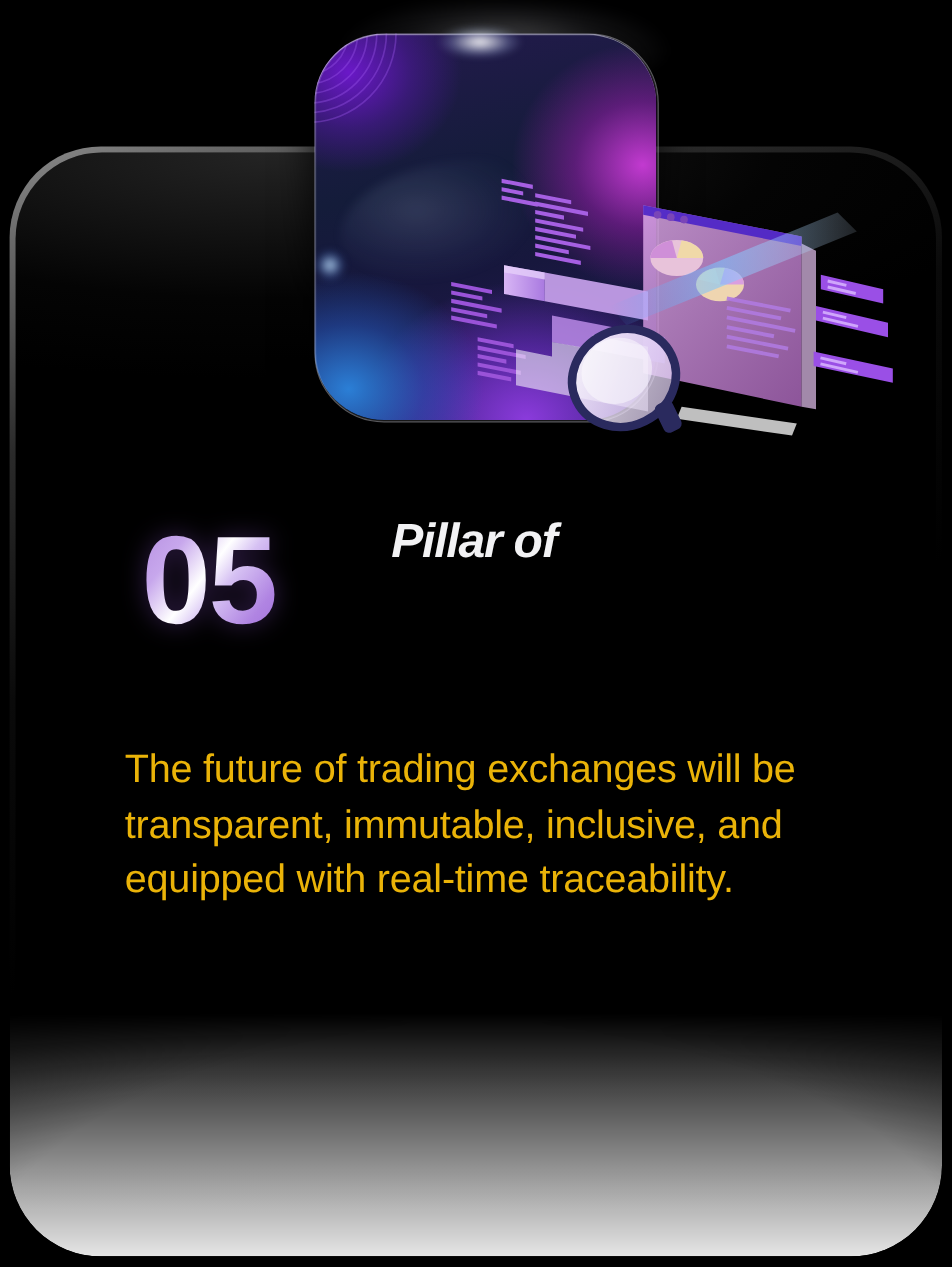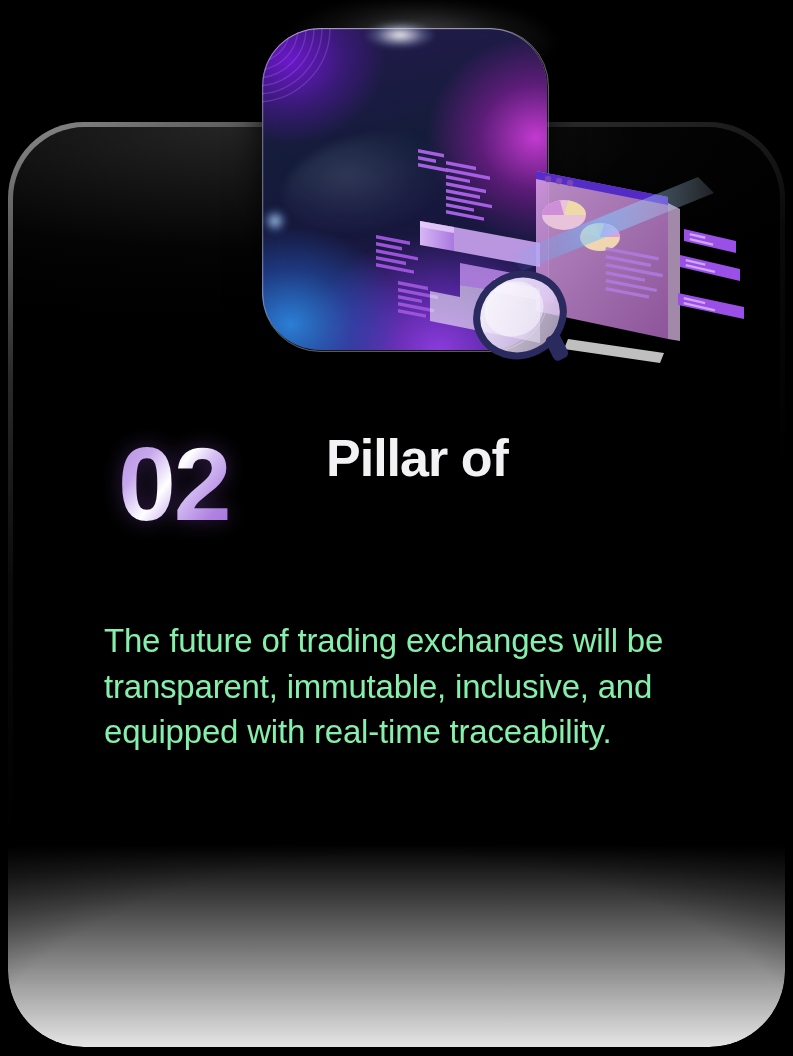--- a/index.html
+++ b/index.html
@@ -84,27 +84,27 @@
   .num{
     position:absolute;left:118px;top:432px;width:190px;
     font-size:104px;font-weight:800;line-height:1;letter-spacing:-2px;
     background:linear-gradient(128deg,#b48ce0 0%,#c7a7ec 18%,#ffffff 33%,#d6c1f3 42%,#b084e2 58%,#9a66d8 78%,#a877dd 100%);
     -webkit-background-clip:text;background-clip:text;color:transparent;
     -webkit-text-fill-color:transparent;
     filter:drop-shadow(0 0 10px rgba(150,90,220,.35));
   }
   .title{
     position:absolute;left:326px;top:430px;width:420px;
-    font-size:52px;font-weight:800;line-height:1.08;letter-spacing:-1px;
+    font-size:40px;font-weight:800;line-height:1.08;letter-spacing:-1px;font-style:italic;
   }
   .title .l1{color:#f2f2f4;display:block;}
   .title .l2{color:#8b48d4;display:block;}
   .para{
     position:absolute;left:104px;top:618px;width:660px;
-    font-size:33px;line-height:1.38;color:#86efac;font-weight:400;letter-spacing:-.2px;
+    font-size:33px;line-height:1.38;color:#eab308;font-weight:400;letter-spacing:-.2px;
   }
 </style>
 </head>
 <body>
 
 <div id="stage">
 
   <div class="card-glow"></div>
   <div class="card-body"></div>
   <div class="card-topshade"></div>
@@ -269,21 +269,21 @@
       </g>
 
       <g>
         <ellipse cx="152" cy="172" rx="44" ry="40" transform="rotate(-26 152 172)" fill="url(#gLens)" stroke="#2a2a5e" stroke-width="7"></ellipse>
         <ellipse cx="146" cy="166" rx="30" ry="27" transform="rotate(-26 146 166)" fill="#ffffff" opacity=".45"></ellipse>
         <rect x="176" y="196" width="16" height="26" rx="5" transform="rotate(-26 176 196)" fill="#2a2a5e"></rect>
       </g>
     </svg>
   </div>
 
-  <div class="num">02</div>
+  <div class="num">05</div>
 
   <div class="title">
     <span class="l1">Pillar of</span>
   </div>
 
   <div class="para">The future of trading exchanges will be transparent, immutable, inclusive, and equipped with real-time traceability.</div>
 
 </div>
 
 </body></html>

